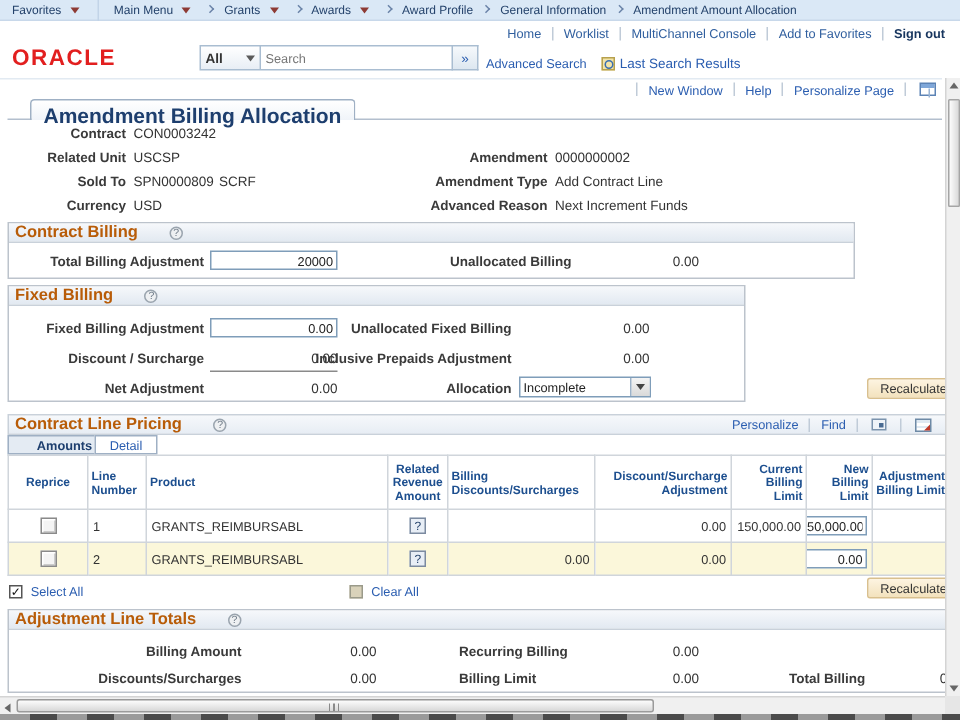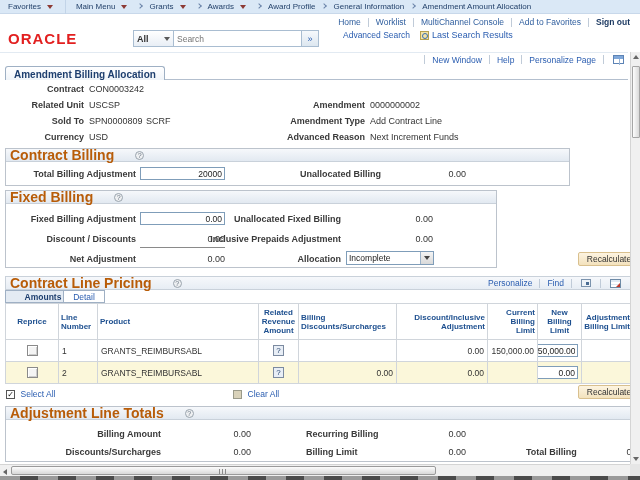--- a/index.html
+++ b/index.html
@@ -23,55 +23,55 @@
     border-bottom:1px solid #6a83a8;transform:rotate(-45deg);margin:0 7px 1px 3px;vertical-align:middle}
   .crumb-div{display:inline-block;width:1px;height:14px;background:#c2d4e8;margin:0 10px 0 4px;vertical-align:middle}
 
   
   .portal-links{position:absolute;right:10px;top:17px;font-size:8.5px;display:flex;align-items:center;white-space:nowrap}
   .portal-links .link{color:#2f5e9e}
   .vsep{display:inline-block;width:1px;height:9px;background:#c0cbd8;margin:0 7px}
   .signout{font-weight:bold;color:#17355e}
   .logo{position:absolute;left:8px;top:30px;font-size:15px;font-weight:bold;color:#e21f1f;letter-spacing:1px}
 
-  .searchbar{position:absolute;left:133px;top:30px;height:17px;display:flex;align-items:flex-start;white-space:nowrap}
+  .searchbar{position:absolute;left:133px;top:30px;height:17px;display:flex;align-items:flex-end;white-space:nowrap}
   .scope{width:41px;height:17px;border:1px solid #a9bdd1;background:linear-gradient(#ffffff,#e8eef5);
     display:flex;align-items:center;justify-content:space-between;padding:0 3px}
   .scope-arrow{display:inline-block;width:0;height:0;border-left:3px solid transparent;
     border-right:3px solid transparent;border-top:4px solid #5a5a5a;margin-left:3px}
   .searchinput{width:128px;height:17px;border:1px solid #a9bdd1;border-left:none;font-size:8.5px;
     color:#8a8a8a;padding:0 3px;font-family:"Liberation Sans",sans-serif}
   .go-btn{width:17px;height:17px;border:1px solid #a9bdd1;border-left:none;background:linear-gradient(#f6f9fc,#dde7f0);
     color:#2a5db0;font-size:9px;display:flex;align-items:center;justify-content:center;cursor:pointer}
-  .adv-link{margin-left:24px;font-size:8.5px}
+  .adv-link{margin-left:5px;font-size:8.5px}
   .lsr{margin-left:10px;display:flex;align-items:center}
   .lsr-icon{display:inline-block;width:9px;height:9px;background:#f3e4a7;border:1px solid #b7a14e;
     position:relative;margin-right:3px}
   .lsr-icon::after{content:"";position:absolute;left:1px;top:1px;width:4px;height:4px;border:1px solid #3a6fb0;border-radius:50%}
 
   
   .pagebar{position:absolute;left:0;top:52px;width:628px;height:14px;border-top:1px solid #e2eaf2;
     display:flex;justify-content:flex-end;align-items:center;font-size:8.5px;white-space:nowrap;padding-right:2px}
   .grid-icon{display:inline-block;width:11px;height:9px;border:1px solid #5c83b5;
     background:linear-gradient(#7fa7d9 0 3px,#ffffff 3px);margin:0 2px;position:relative}
   .grid-icon::after{content:"";position:absolute;left:5px;top:3px;width:1px;height:6px;background:#9ab4d4}
 
   
   .tabrule{position:absolute;left:5px;top:79px;width:623px;border-top:1px solid #b3bfce}
-  .pagetab{position:absolute;left:5px;top:66px;height:14px;z-index:2;background:linear-gradient(#ffffff,#f0f4f9);
-    border:1px solid #9fb0c4;border-bottom:none;padding:2px 8px 0 8px;font-size:10px;font-weight:bold;color:#1d3e6e;
+  .pagetab{position:absolute;left:20px;top:66px;height:14px;z-index:2;background:linear-gradient(#ffffff,#f0f4f9);
+    border:1px solid #9fb0c4;border-bottom:none;padding:2px 8px 0 8px;font-size:14px;font-weight:bold;color:#1d3e6e;
     border-radius:3px 3px 0 0}
   .flabel{position:absolute;text-align:right;font-weight:bold;color:#3a3a3a}
   .fval{position:absolute;color:#333}
 
   
   .gbox{position:absolute;border:1px solid #bcc3cc;background:#fff}
   .gbox-hd{height:13px;background:linear-gradient(#f6f8fb,#e2e9f1);border-bottom:1px solid #c9d1da;
     display:flex;align-items:center;padding-left:4px}
-  .gbox-title{font-size:14px;font-weight:bold;color:#b85c08;margin-right:21px}
+  .gbox-title{font-size:11px;font-weight:bold;color:#b85c08;margin-right:21px}
   .help-icon{display:inline-block;width:9px;height:9px;border:1px solid #9aa4ae;border-radius:50%;
     background:#eef0f2;color:#6a7684;font-size:7px;line-height:8px;text-align:center;cursor:pointer}
 
   .tinput{position:absolute;height:13px;border:1px solid #7f9db9;background:#fff;font-size:8.5px;
     text-align:right;padding:0 2px;font-family:"Liberation Sans",sans-serif;color:#222}
 
   .ddown{position:absolute;height:14px;border:1px solid #7f9db9;background:#fff;display:flex;
     align-items:center;cursor:pointer}
   .ddown-text{flex:1;font-size:8.5px;padding-left:2px;color:#222}
   .ddown-btn{width:13px;height:12px;background:linear-gradient(#f4f4f4,#d9d9d9);border-left:1px solid #9cb2c8;
@@ -234,21 +234,21 @@
   <div class="gbox" style="left:5px;top:190px;width:492px;height:78px">
     <div class="gbox-hd">
       <span class="gbox-title">Fixed Billing</span>
       <span class="help-icon">?</span>
     </div>
     <div class="flabel" style="left:0;width:130px;top:23px">Fixed Billing Adjustment</div>
     <input class="tinput" style="left: 134px; top: 21px; width: 85px;" value="0.00">
     <div class="flabel" style="left:180px;width:155px;top:23px">Unallocated Fixed Billing</div>
     <div class="fval r" style="left:345px;width:82px;top:23px">0.00</div>
 
-    <div class="flabel" style="left:0;width:130px;top:43px">Discount / Discounts</div>
+    <div class="flabel" style="left:0;width:130px;top:43px">Discount / Surcharge</div>
     <div class="fval r" style="left:134px;width:85px;top:43px;border-bottom:1px solid #8a8a8a;padding-bottom:3px">0.00</div>
     <div class="flabel" style="left:180px;width:155px;top:43px">Inclusive Prepaids Adjustment</div>
     <div class="fval r" style="left:345px;width:82px;top:43px">0.00</div>
 
     <div class="flabel" style="left:0;width:130px;top:63px">Net Adjustment</div>
     <div class="fval r" style="left:134px;width:85px;top:63px">0.00</div>
     <div class="flabel" style="left:235px;width:100px;top:63px">Allocation</div>
     <div class="ddown" style="left:340px;top:60px;width:88px">
       <span class="ddown-text">Incomplete</span>
       <span class="ddown-btn">
@@ -294,23 +294,23 @@
         <col style="width:44px">
         <col style="width:51px">
     </colgroup>
     <tbody>
         <tr>
       <th style="text-align:center">Reprice</th>
       <th style="text-align:left">Line Number</th>
       <th style="text-align:left">Product</th>
       <th style="text-align:center">Related Revenue Amount</th>
       <th style="text-align:left">Billing Discounts/Surcharges</th>
-      <th style="text-align:right">Discount/Inclusive Adjustment</th>
+      <th style="text-align:right">Discount/Surcharge Adjustment</th>
       <th style="text-align:right">Current Billing Limit</th>
-      <th style="text-align:center">New Billing Limit</th>
+      <th style="text-align:right">New Billing Limit</th>
       <th style="text-align:right">Adjustment Billing Limit</th>
     </tr>
     <tr>
       <td>
             <div class="cb"></div>
           </td>
       <td>1</td>
       <td>GRANTS_REIMBURSABL</td>
       <td>
             <div class="qbtn">?</div>

